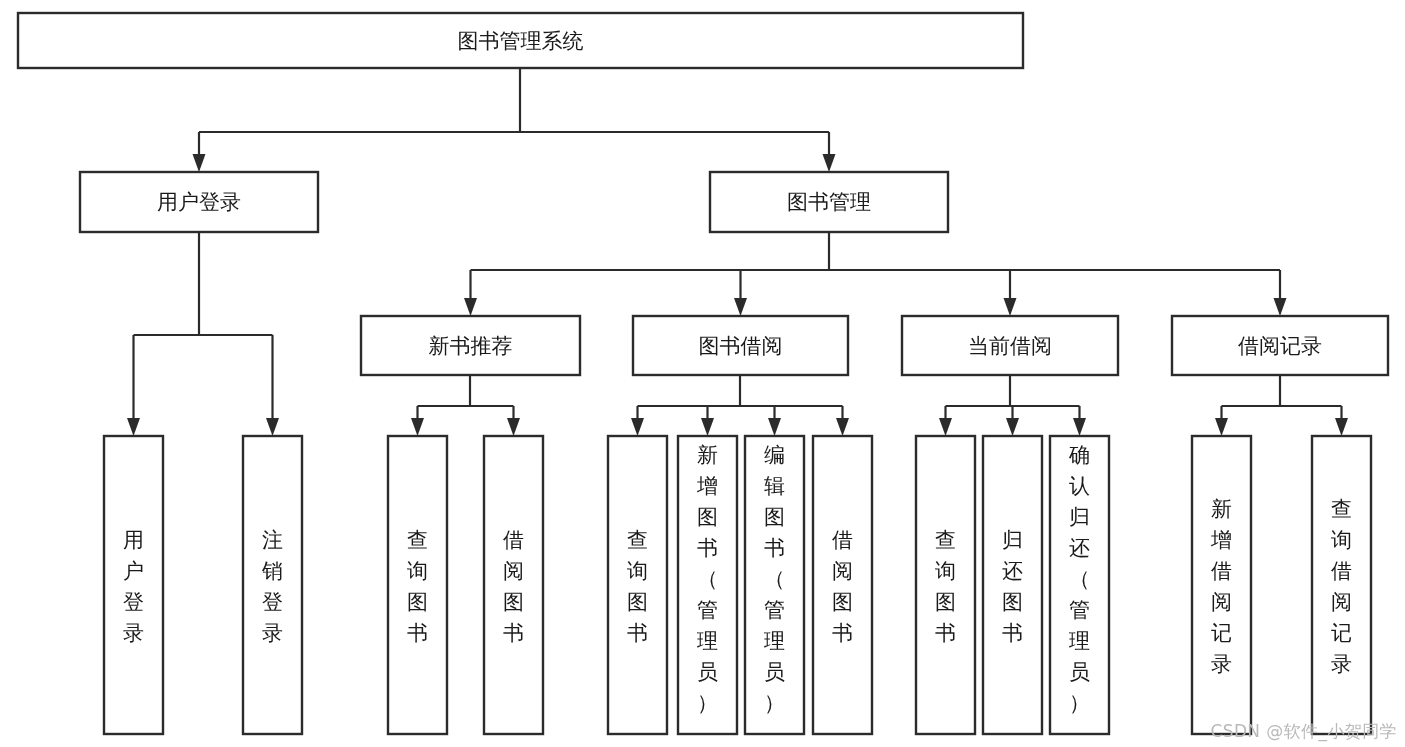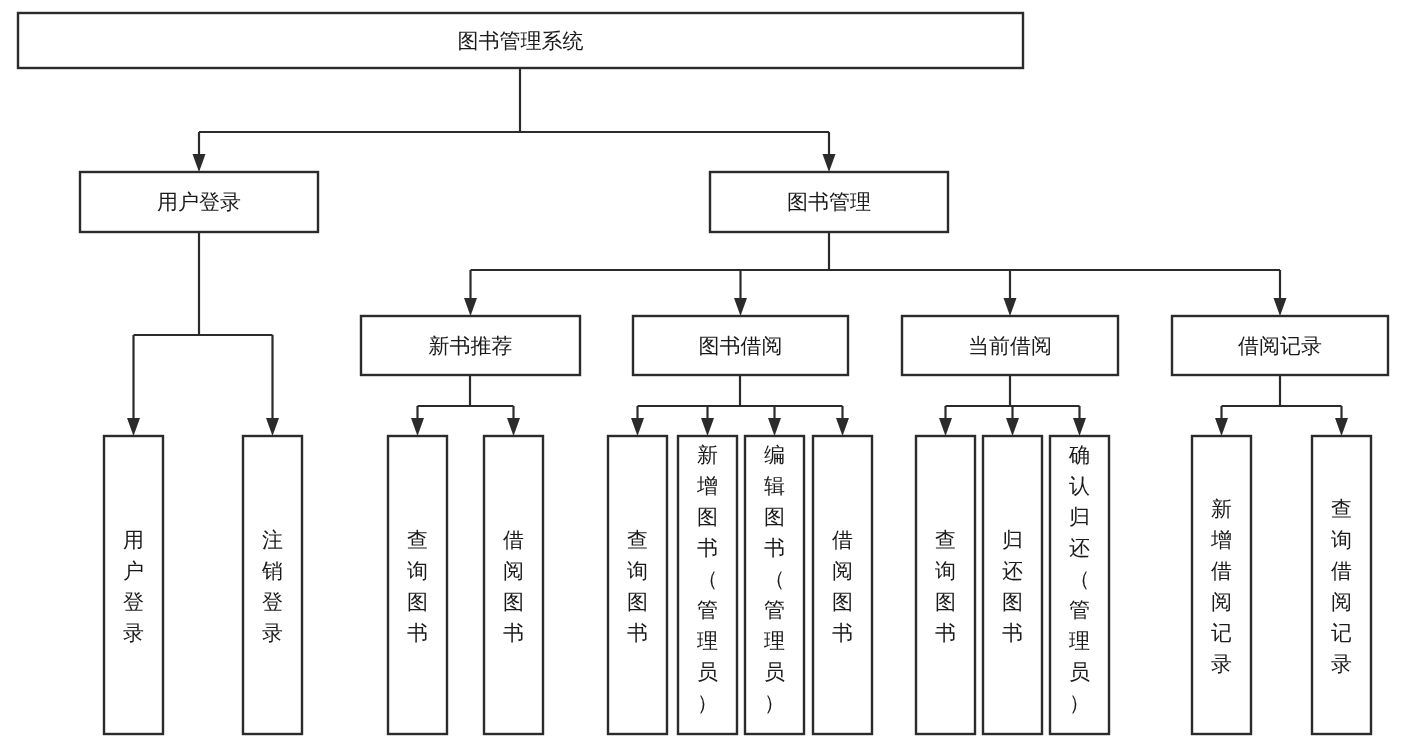--- a/index.html
+++ b/index.html
@@ -219,14 +219,15 @@
           <rect x="1192" y="436" width="59" height="298" class="node-box" rx="0" ry="0"></rect>
           <text x="1221.5" y="516.18" class="node-label-vertical"><tspan x="1221.5" dy="0">新</tspan><tspan x="1221.5" dy="31">增</tspan><tspan x="1221.5" dy="31">借</tspan><tspan x="1221.5" dy="31">阅</tspan><tspan x="1221.5" dy="31">记</tspan><tspan x="1221.5" dy="31">录</tspan></text>
         </g>
         <g>
           <rect x="1312" y="436" width="59" height="298" class="node-box" rx="0" ry="0"></rect>
           <text x="1341.5" y="516.18" class="node-label-vertical"><tspan x="1341.5" dy="0">查</tspan><tspan x="1341.5" dy="31">询</tspan><tspan x="1341.5" dy="31">借</tspan><tspan x="1341.5" dy="31">阅</tspan><tspan x="1341.5" dy="31">记</tspan><tspan x="1341.5" dy="31">录</tspan></text>
         </g>
       </g>
   </svg>
 
+  <div class="watermark-text">CSDN @软件_小贺同学</div>
 
 </div>
 
 </body></html>

